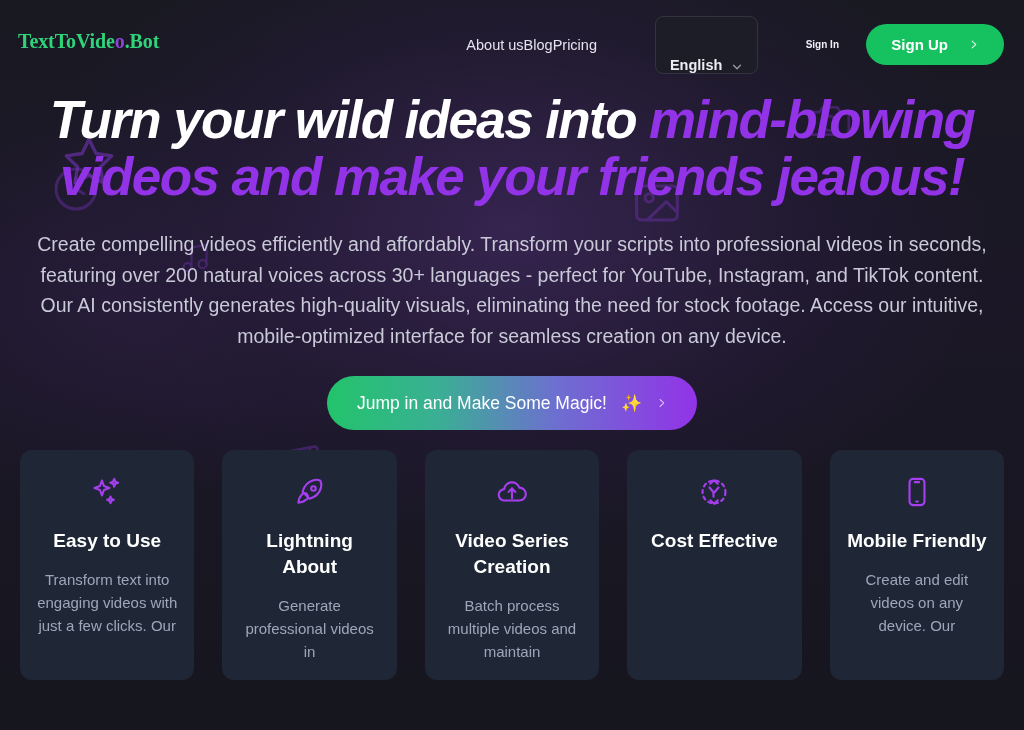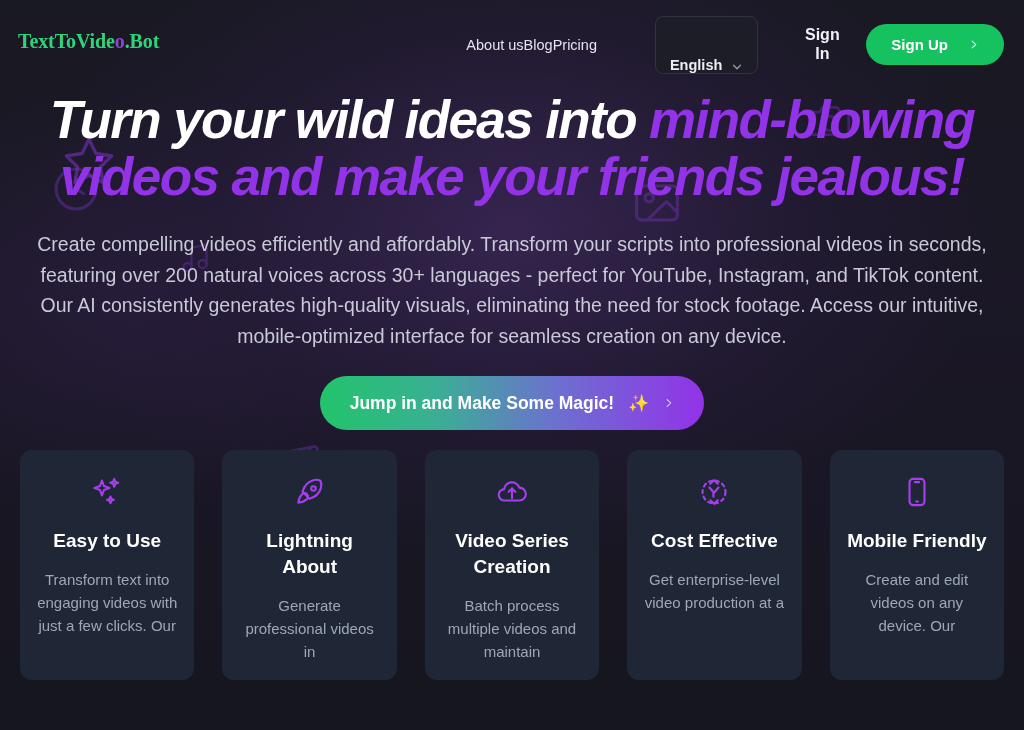--- a/index.html
+++ b/index.html
@@ -50,21 +50,21 @@
     margin-left:50px;
     display:flex; align-items:flex-end; gap:9px;
     height:58px; padding:0 14px;
     border:1px solid #33333f; border-radius:8px;
     background:#1d1d28; cursor:pointer;
   }
   #lang-select .lang-label { color:#ececf3; font-size:14.5px; font-weight:bold; }
   .chev-d { width:12px; height:12px; color:#9a9aab; }
   #signin {
     margin-left:44px; width:40px;
-    color:#f0f0f6; font-size:16px; font-weight:bold;
+    color:#f0f0f6; font-size:10px; font-weight:bold;
     line-height:1.18; text-align:center; cursor:pointer;
   }
   #signup {
     margin-left:24px;
     display:flex; align-items:center; gap:20px;
     height:41px; padding:0 25px;
     background:#16c15f; border:none; border-radius:21px;
     color:#ffffff; font-size:15px; font-weight:bold;
     font-family:"Liberation Sans", sans-serif;
     cursor:pointer; white-space:nowrap;
@@ -86,21 +86,21 @@
     max-width:980px;
     font-size:19.5px; line-height:30.5px;
     color:#c9c9d8; font-weight:normal;
   }
   #cta-wrap { margin-top:25px; display:flex; justify-content:center; }
   #cta {
     display:flex; align-items:center; gap:14px;
     height:54px; padding:0 30px;
     border:none; border-radius:27px;
     background:linear-gradient(90deg,#22c46b 0%, #3aaf94 30%, #6d6fd0 62%, #9233e8 100%);
-    color:#ffffff; font-size:17.5px; font-weight:bold;
+    color:#ffffff; font-size:17.5px; font-weight:normal;
     font-family:"Liberation Sans", sans-serif;
     cursor:pointer; white-space:nowrap;
   }
   #cta .sparkle { font-size:17px; }
   #cta .chev-r { width:11px; height:14px; opacity:.8; }
 
   
   #cards {
     position:relative; z-index:4;
     margin-top:20px;
@@ -270,21 +270,20 @@
       <div class="card-icon">
         <svg width="32" height="32" viewBox="0 0 24 24" fill="none" stroke="currentColor" stroke-width="1.6" stroke-linejoin="round" stroke-linecap="round">
           <circle cx="12" cy="12" r="8.6" stroke-dasharray="2.4 2.8"></circle>
           <path d="M8.6 8.6l3 3.6v3.4"></path>
             <path d="M15.4 8.6l-3 3.6"></path>
           <path d="M9.2 5.8L12 3.2l2.8 2.6"></path>
             <path d="M9.2 18.2L12 20.8l2.8-2.6"></path>
         </svg>
       </div>
       <div class="card-title">Cost Effective</div>
-      <div class="card-text">Get enterprise-level video production at a</div>
     </div>
 
     <div class="card">
       <div class="card-icon">
         <svg width="32" height="32" viewBox="0 0 24 24" fill="none" stroke="currentColor" stroke-width="1.6" stroke-linejoin="round" stroke-linecap="round">
           <rect x="6.4" y="2.2" width="11.2" height="19.6" rx="2.6"></rect>
           <path d="M10.4 4.6h3.2"></path>
             <path d="M11.4 19.1h1.2"></path>
         </svg>
       </div>

